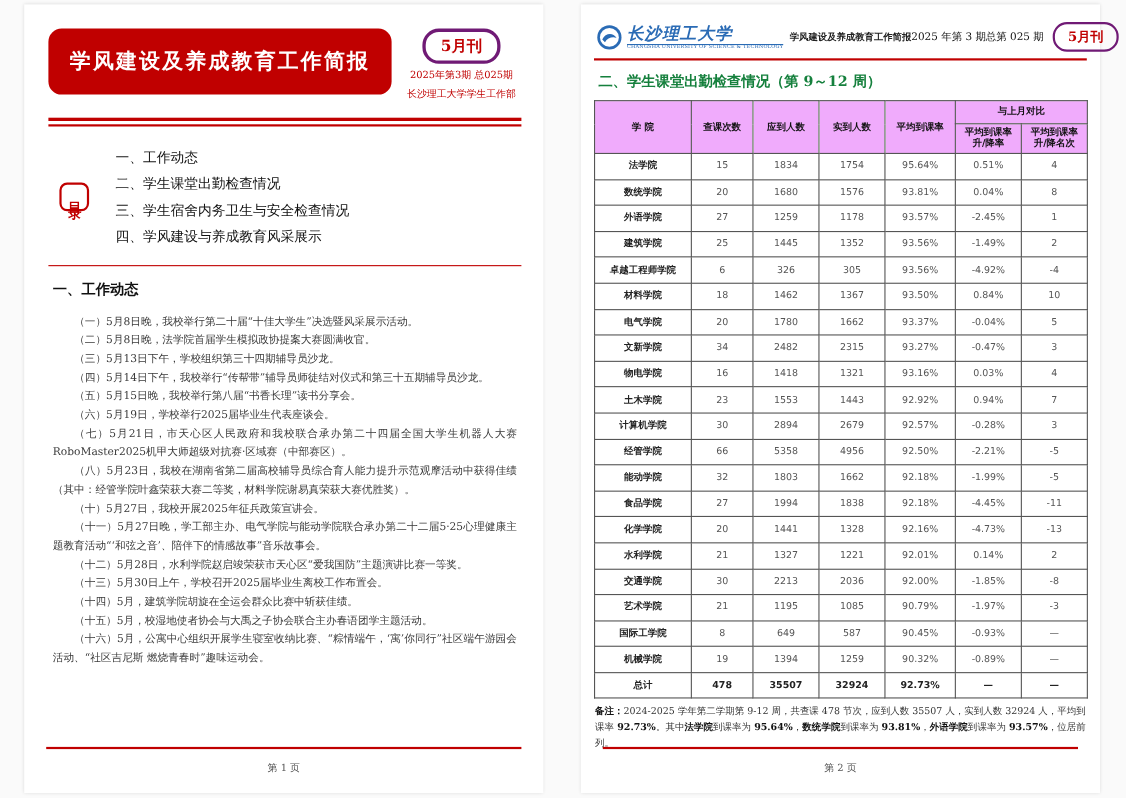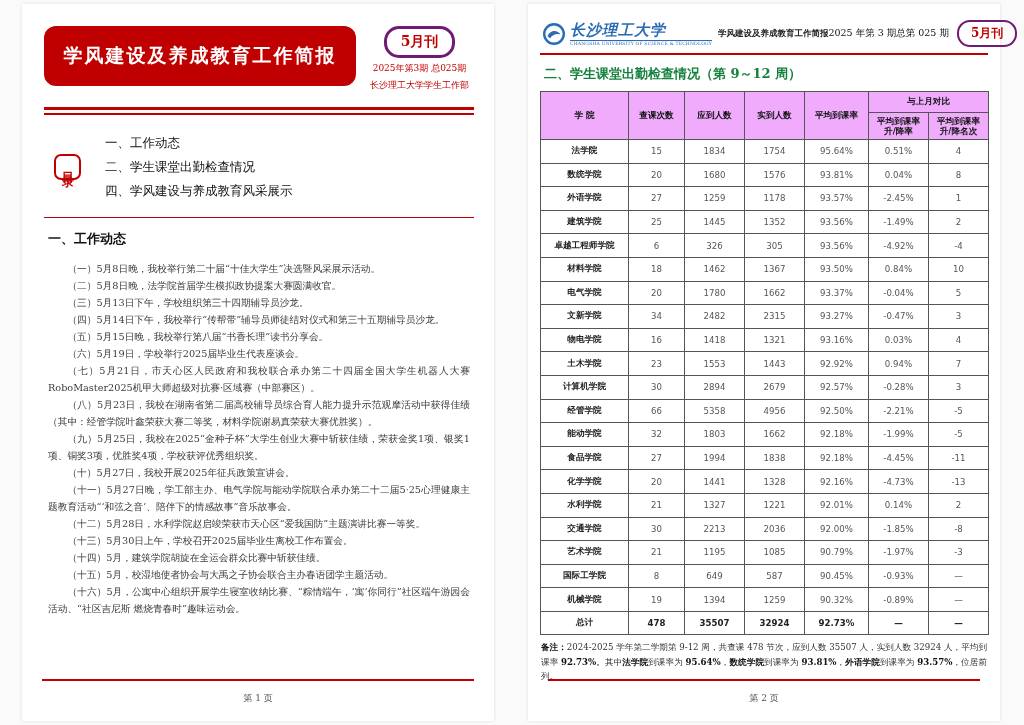--- a/index.html
+++ b/index.html
@@ -71,36 +71,36 @@
         <div class="issue-line">长沙理工大学学生工作部</div>
       </div>
     </div>
     <div class="double-rule"></div>
 
     <div class="toc">
       <div class="toc-label">目录</div>
       <ul class="toc-list">
           <li>一、工作动态</li>
           <li>二、学生课堂出勤检查情况</li>
+          <li>三、学生宿舍内务卫生与安全检查情况</li>
           <li>四、学风建设与养成教育风采展示</li>
         </ul>
     </div>
     <div class="rule"></div>
 
     <h3 class="sec-heading">一、工作动态</h3>
     <div class="paras" id="paras">
         <p>（一）5月8日晚，我校举行第二十届“十佳大学生”决选暨风采展示活动。</p>
         <p>（二）5月8日晚，法学院首届学生模拟政协提案大赛圆满收官。</p>
         <p>（三）5月13日下午，学校组织第三十四期辅导员沙龙。</p>
         <p>（四）5月14日下午，我校举行“传帮带”辅导员师徒结对仪式和第三十五期辅导员沙龙。</p>
         <p>（五）5月15日晚，我校举行第八届“书香长理”读书分享会。</p>
         <p>（六）5月19日，学校举行2025届毕业生代表座谈会。</p>
         <p>（七）5月21日，市天心区人民政府和我校联合承办第二十四届全国大学生机器人大赛RoboMaster2025机甲大师超级对抗赛·区域赛（中部赛区）。</p>
         <p>（八）5月23日，我校在湖南省第二届高校辅导员综合育人能力提升示范观摩活动中获得佳绩（其中：经管学院叶鑫荣获大赛二等奖，材料学院谢易真荣获大赛优胜奖）。</p>
-        <p>（九）5月25日，我校在2025“金种子杯”大学生创业大赛中斩获佳绩，荣获金奖1项、银奖1项、铜奖3项，优胜奖4项，学校获评优秀组织奖。</p>
         <p>（十）5月27日，我校开展2025年征兵政策宣讲会。</p>
         <p>（十一）5月27日晚，学工部主办、电气学院与能动学院联合承办第二十二届5·25心理健康主题教育活动“‘和弦之音’、陪伴下的情感故事”音乐故事会。</p>
         <p>（十二）5月28日，水利学院赵启竣荣获市天心区“爱我国防”主题演讲比赛一等奖。</p>
         <p>（十三）5月30日上午，学校召开2025届毕业生离校工作布置会。</p>
         <p>（十四）5月，建筑学院胡旋在全运会群众比赛中斩获佳绩。</p>
         <p>（十五）5月，校湿地使者协会与大禹之子协会联合主办春语团学主题活动。</p>
         <p>（十六）5月，公寓中心组织开展学生寝室收纳比赛、“粽情端午，‘寓’你同行”社区端午游园会活动、“社区吉尼斯 燃烧青春时”趣味运动会。</p>
       </div>
 
     <div class="footer-rule"></div>

